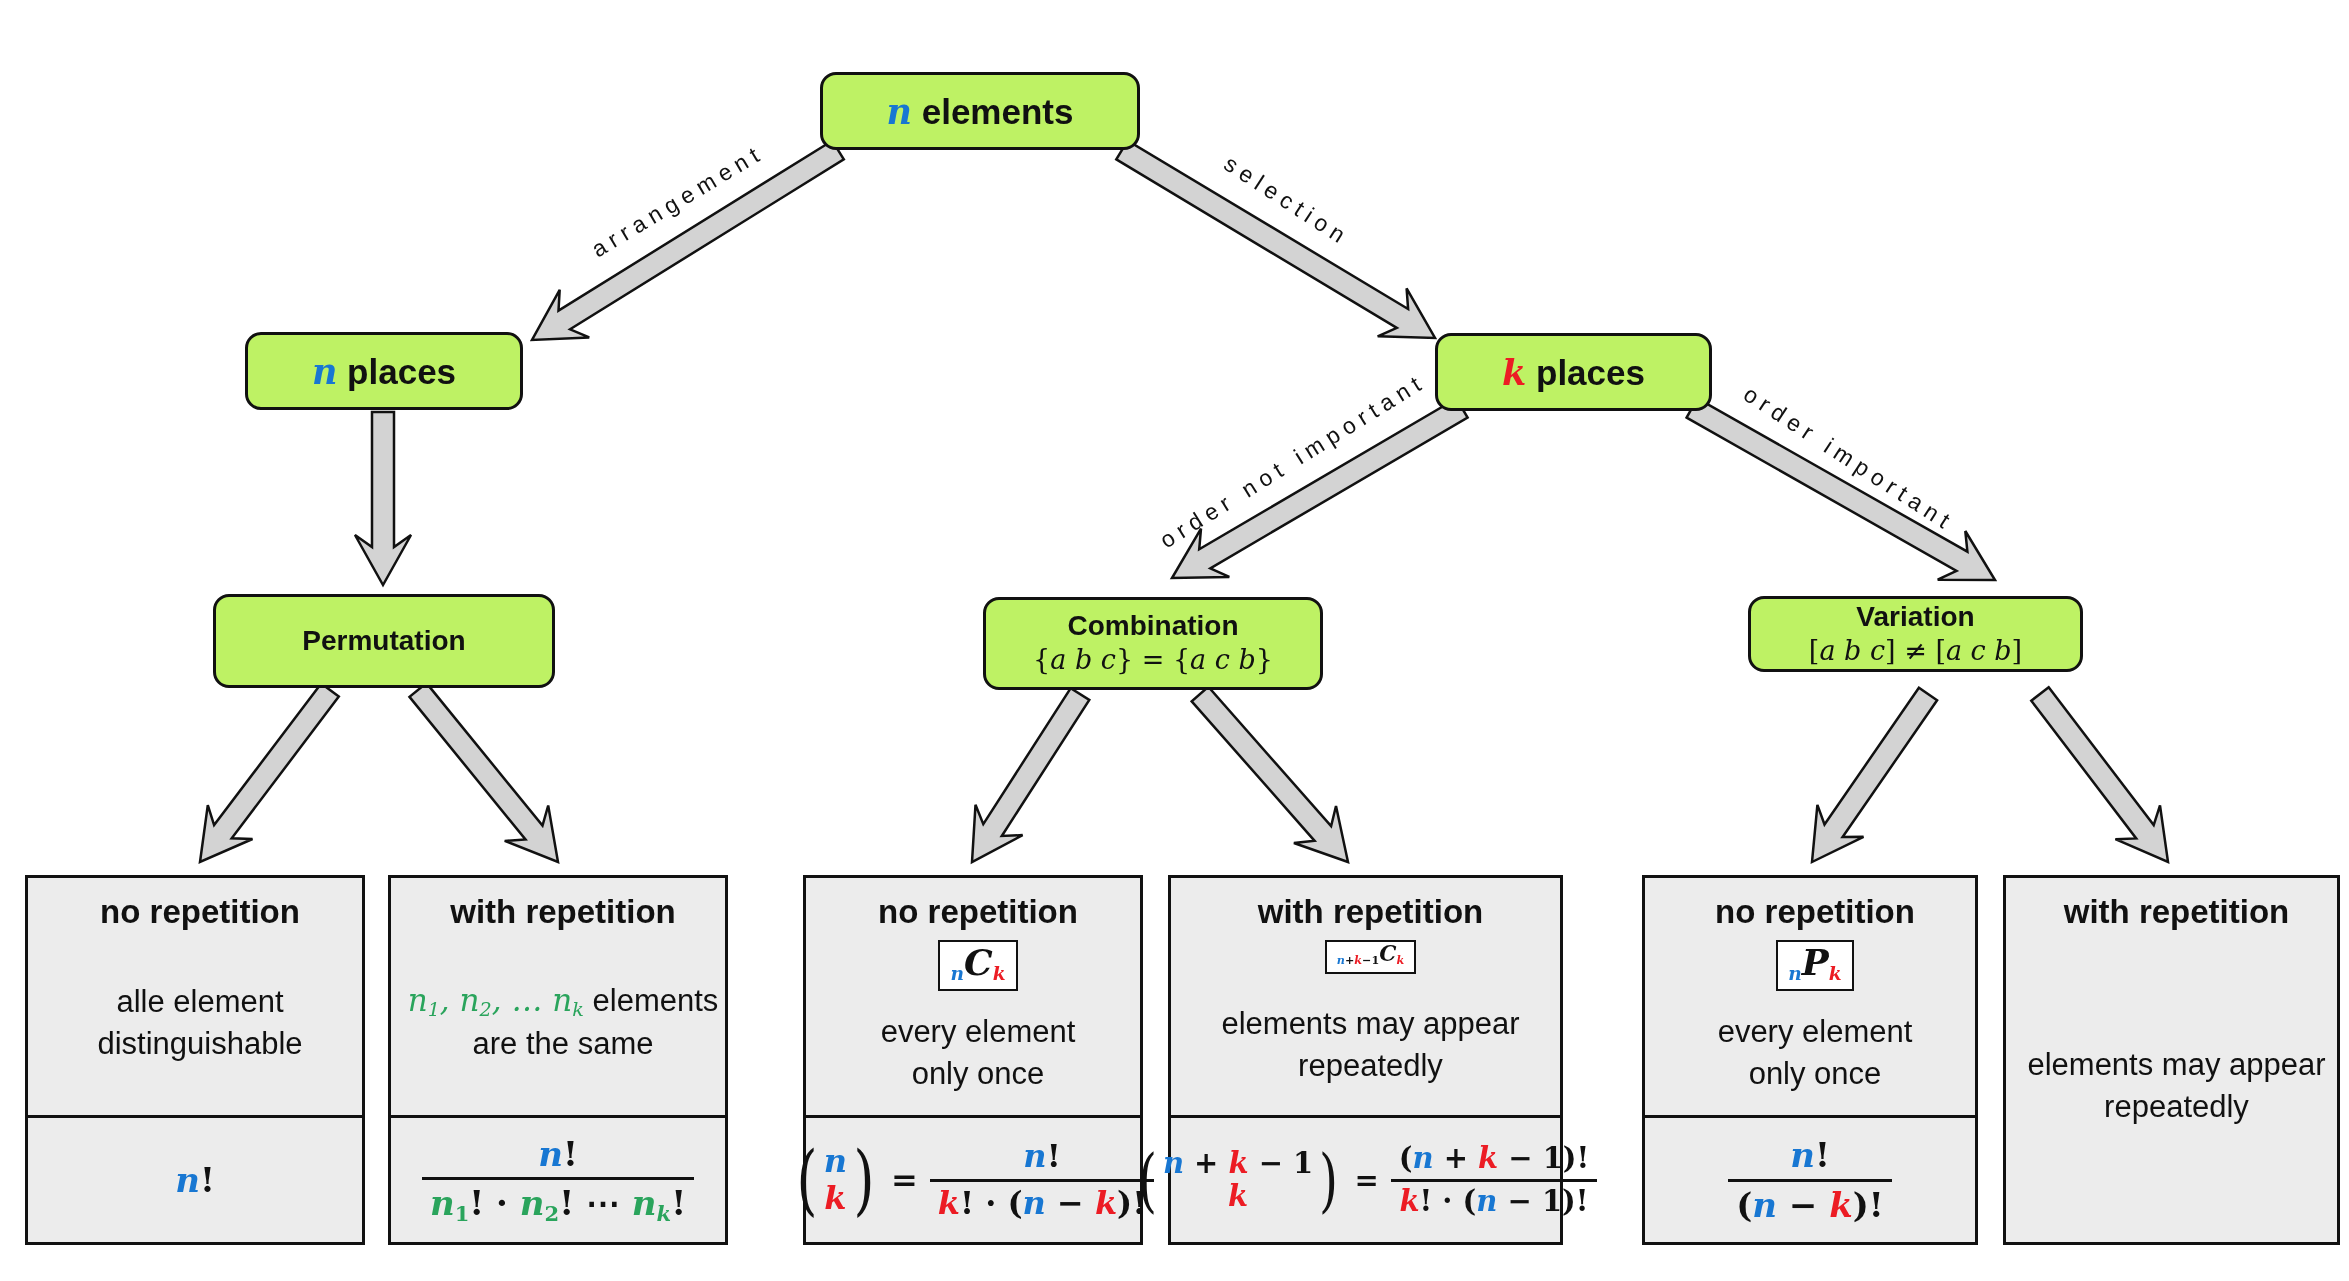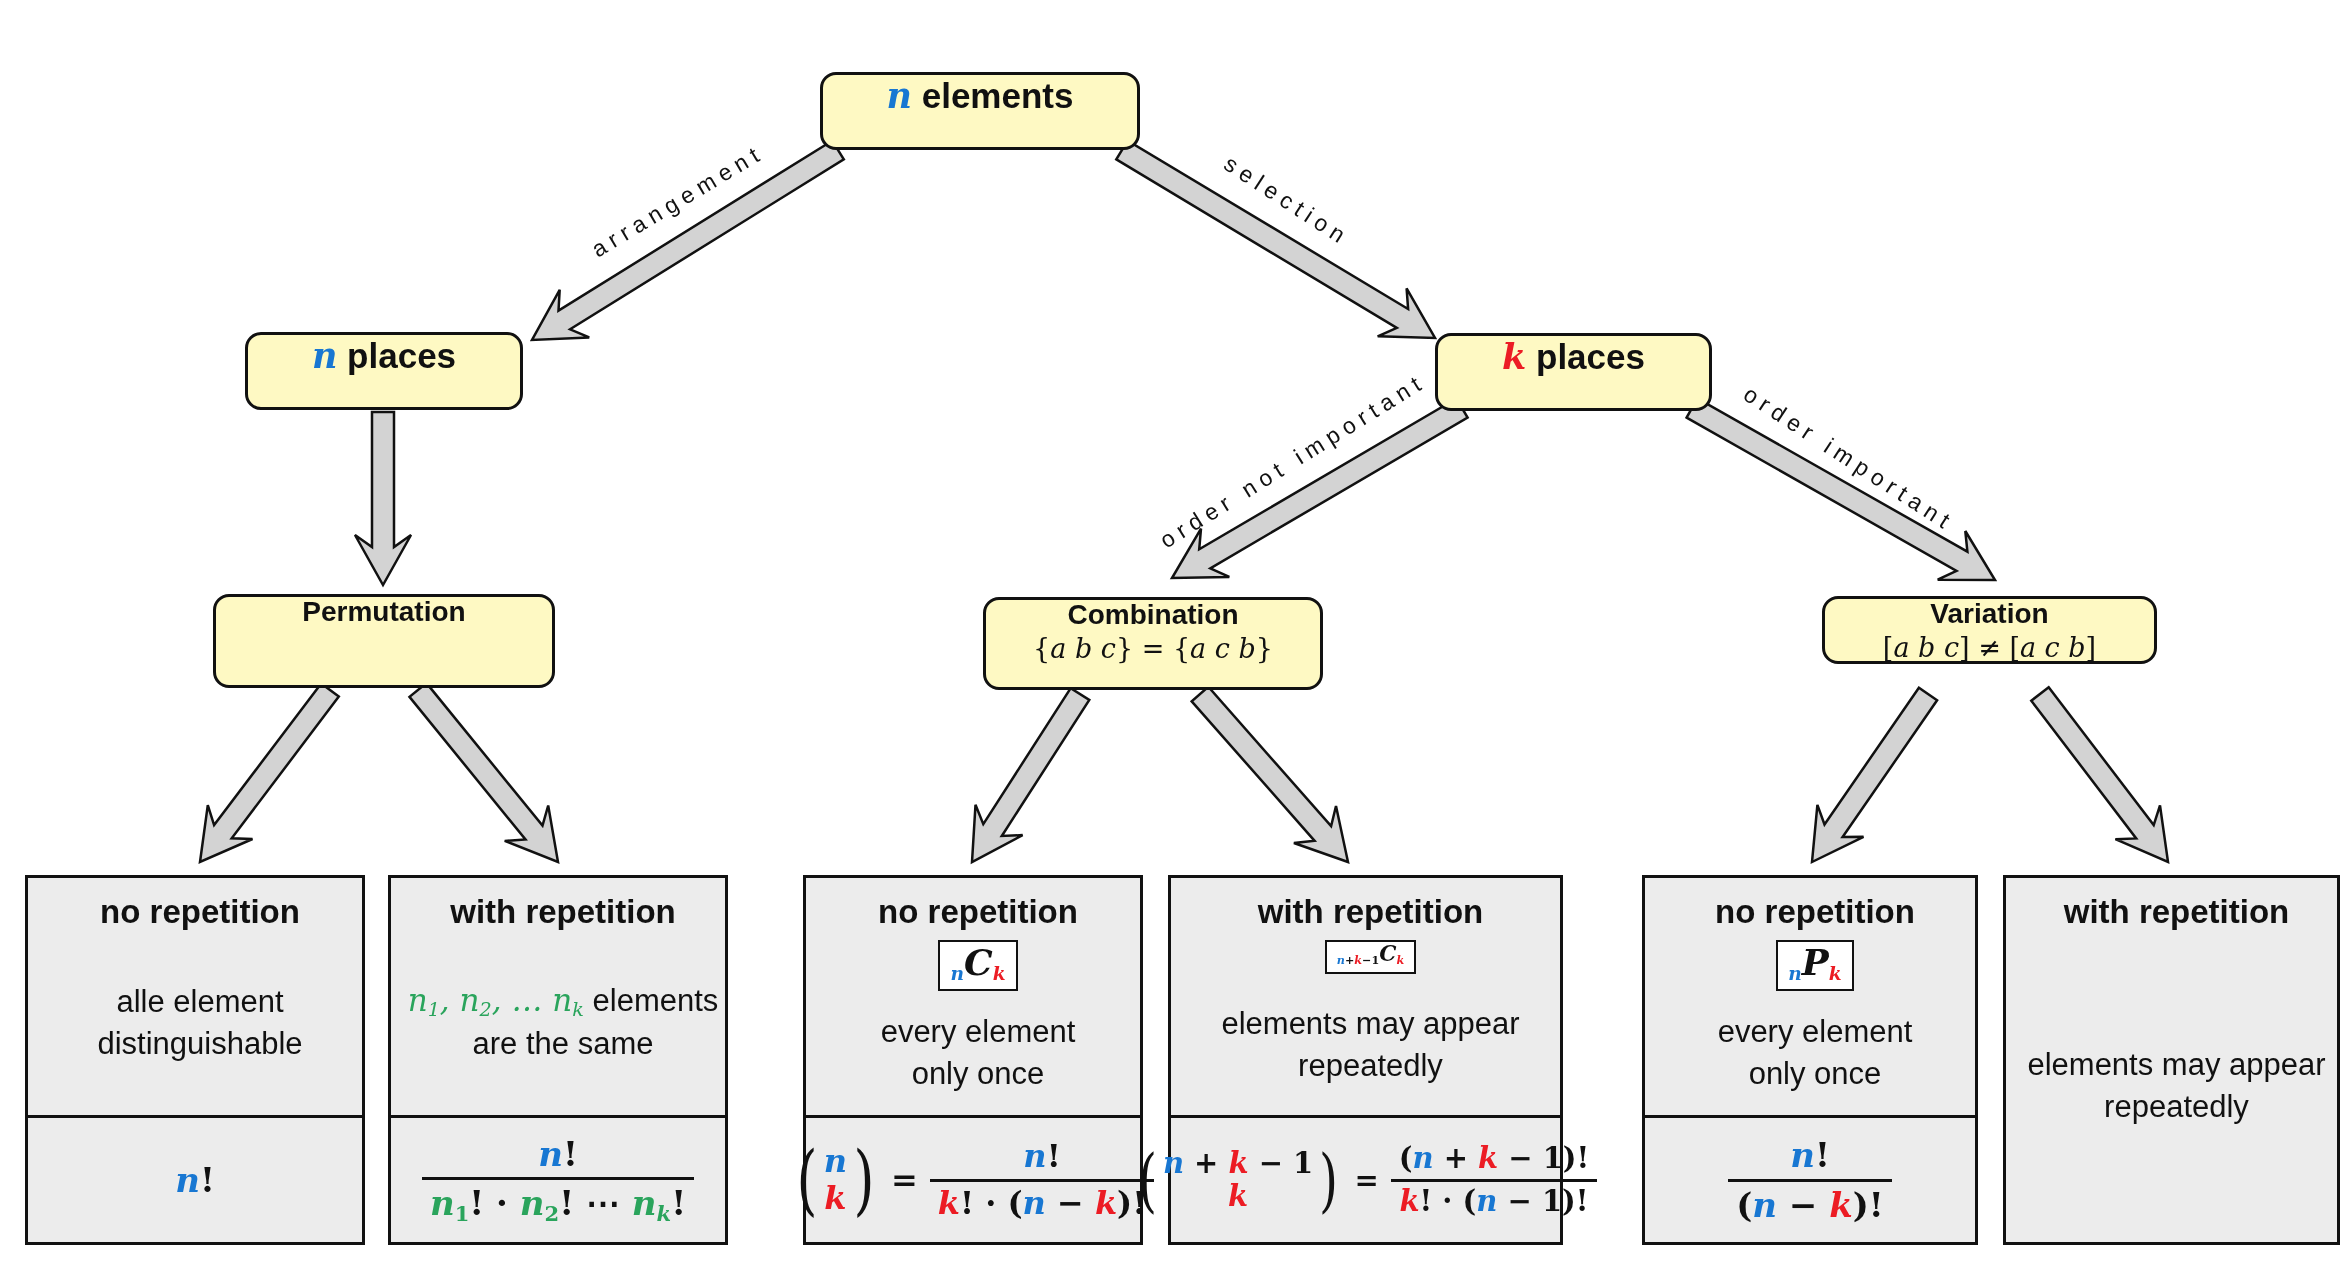--- a/index.html
+++ b/index.html
@@ -1,22 +1,22 @@
 <!DOCTYPE html>
 <html><head>
 <meta charset="utf-8">
 <style>
   html,body{margin:0;padding:0;background:#ffffff;}
   .canvas{position:relative;width:2349px;height:1281px;background:#ffffff;overflow:hidden;
           font-family:"Liberation Sans",sans-serif;color:#111;}
   svg.arrows{position:absolute;left:0;top:0;width:2349px;height:1281px;}
 
   
-  .node{position:absolute;background:#fef9c3;border:3.5px solid #111;border-radius:16px;
-        display:flex;flex-direction:column;align-items:center;justify-content:flex-start;
+  .node{position:absolute;background:#bef264;border:3.5px solid #111;border-radius:16px;
+        display:flex;flex-direction:column;align-items:center;justify-content:center;
         font-weight:bold;font-size:35px;box-sizing:border-box;}
   .node .title{font-size:28px;font-weight:bold;line-height:1.1;}
   .node .subtitle{font-size:27px;font-weight:normal;margin-top:3px;line-height:1.1;}
 
   
   .edge-label{position:absolute;font-size:23px;letter-spacing:6px;white-space:nowrap;
               transform:translate(-50%,-50%) rotate(var(--r));color:#111;}
 
   
   .bbox{position:absolute;top:875px;height:370px;background:#ececec;border:3px solid #111;
@@ -83,21 +83,21 @@
   <div class="node" style="left:1435px;top:333px;width:277px;height:78px">
     <span><span class="mi" style="color: rgb(236, 28, 36);">k</span><span> places</span></span>
   </div>
   <div class="node" style="left:213px;top:594px;width:342px;height:94px">
     <span class="title">Permutation</span>
   </div>
   <div class="node" style="left:983px;top:597px;width:340px;height:93px">
     <span class="title">Combination</span>
     <span class="subtitle"><span class="m2">{</span><span class="it">a b c</span><span class="m2">} = {</span><span class="it">a c b</span><span class="m2">}</span></span>
   </div>
-  <div class="node" style="left:1822px;top:596px;width:335px;height:68px">
+  <div class="node" style="left:1748px;top:596px;width:335px;height:76px">
     <span class="title">Variation</span>
     <span class="subtitle"><span class="m2">[</span><span class="it">a b c</span><span class="m2">] ≠ [</span><span class="it">a c b</span><span class="m2">]</span></span>
   </div>
 
   <div class="bbox" style="left:25px;width:340px">
     <div class="bbox-top">
       <div class="bbox-title">no repetition</div>
       <div class="desc">
         <div><span>alle element</span></div>
         <div><span>distinguishable</span></div>

